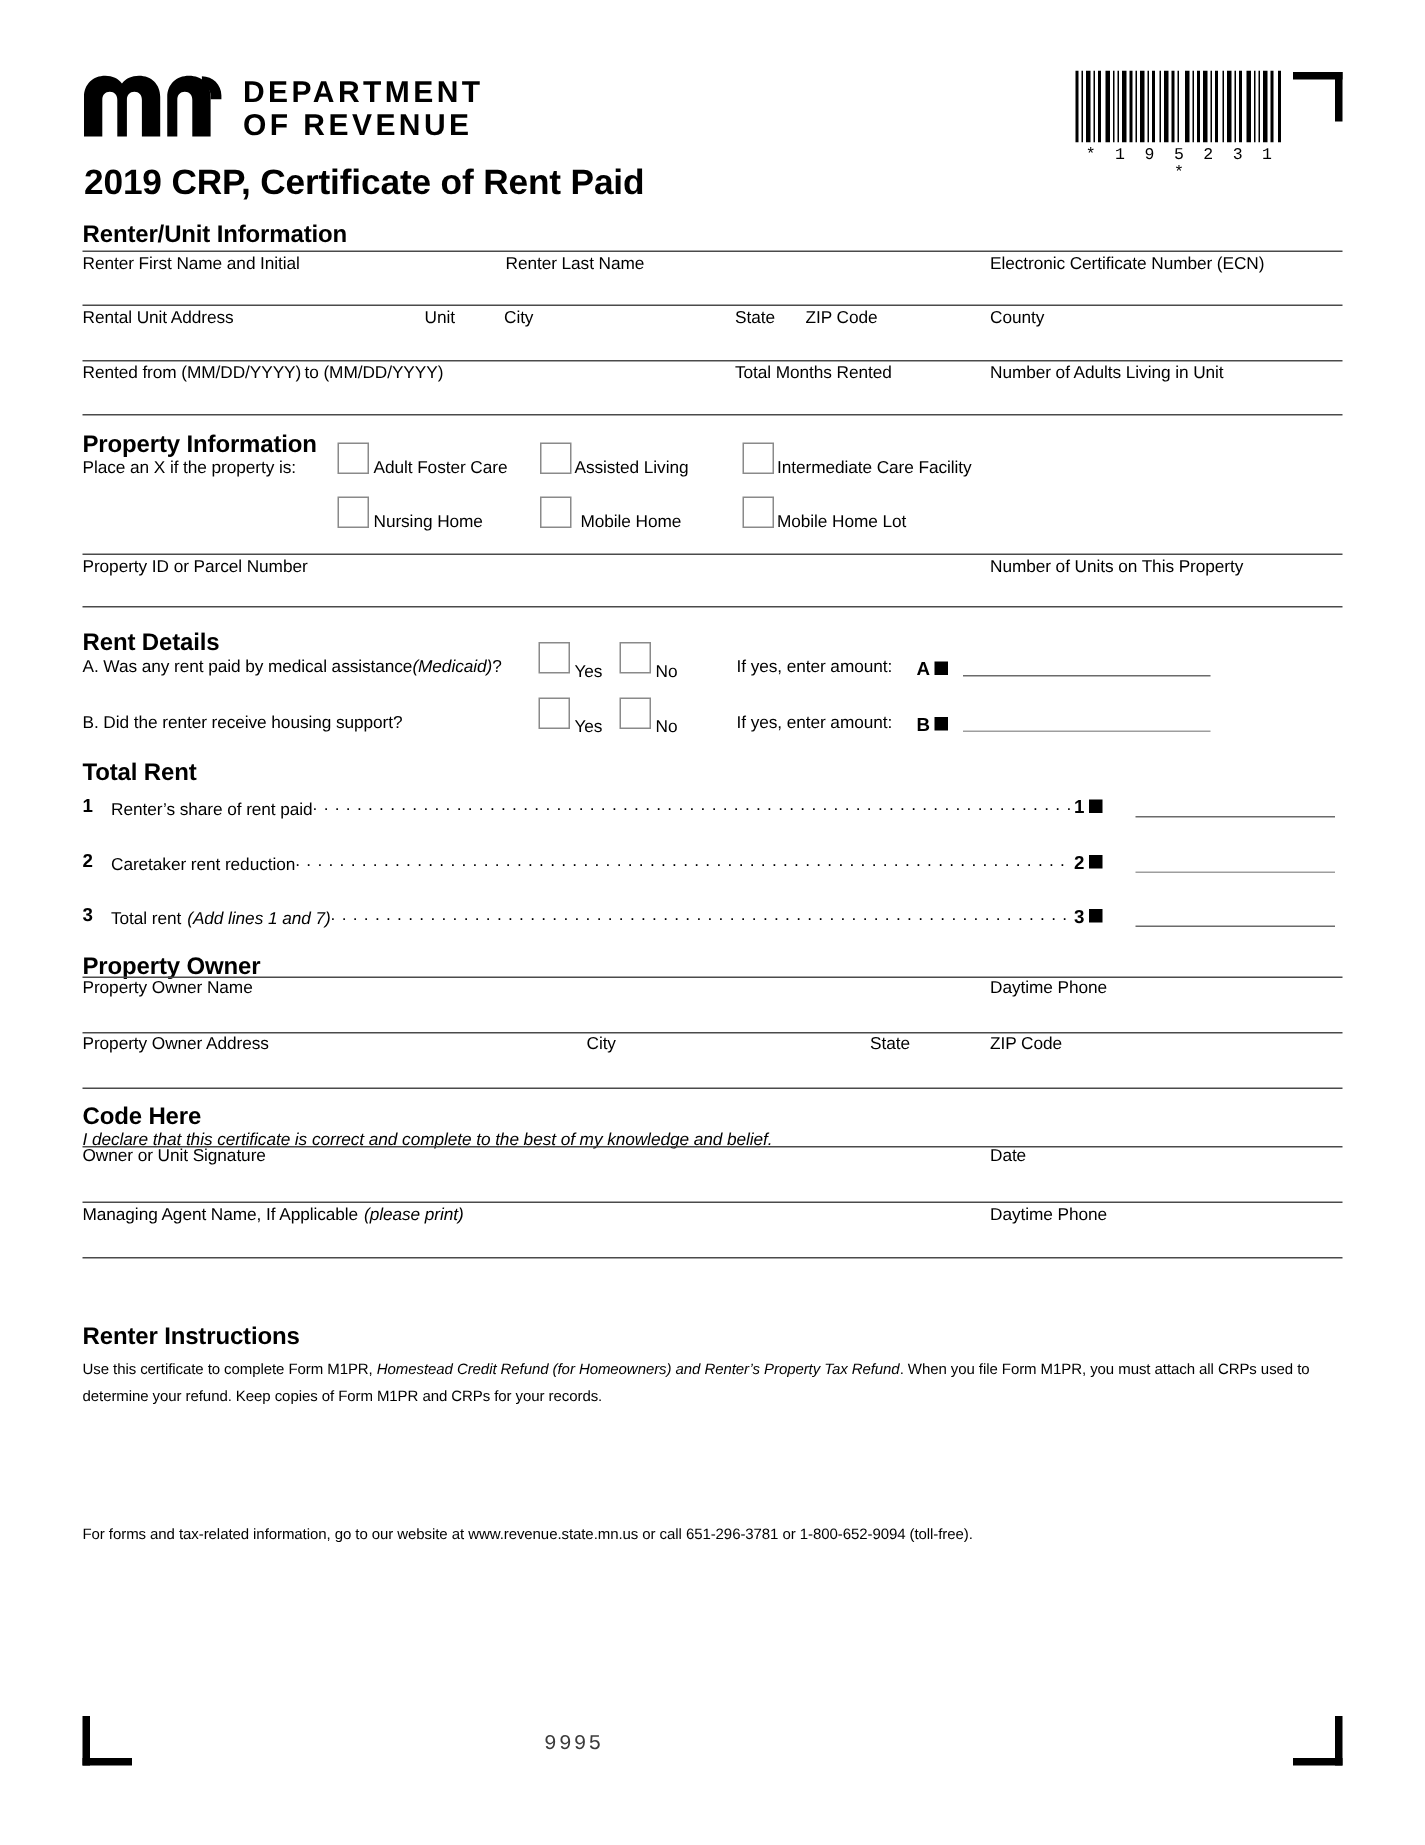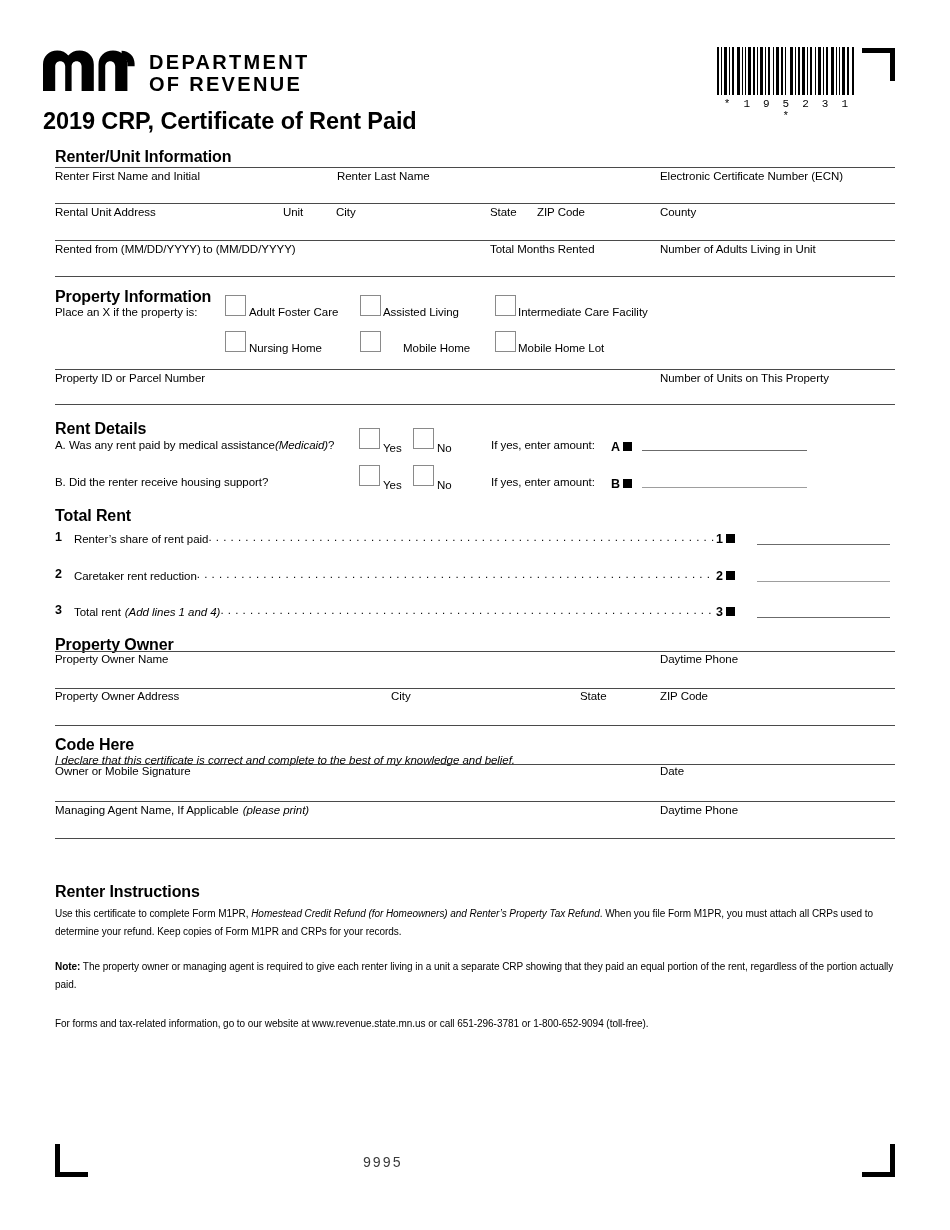--- a/index.html
+++ b/index.html
@@ -41,21 +41,21 @@
   .regmark.br {
     top: 1144px; left: 862px;
     border-bottom: 5px solid #000;
     border-right: 5px solid #000;
   }
 
   
   .header {
     position: absolute;
     top: 48px;
-    left: 43px;
+    left: 56px;
     width: 840px;
     height: 95px;
   }
   .logo-block {
     position: absolute;
     top: 2px;
     left: 0;
     display: flex;
     align-items: flex-start;
   }
@@ -293,21 +293,21 @@
   <div class="cbox" style="top:295px; left:360px;"></div>
   <div class="abs lbl" style="top:306px; left:383px;">Assisted Living</div>
 
   <div class="cbox" style="top:295px; left:495px;"></div>
   <div class="abs lbl" style="top:306px; left:518px;">Intermediate Care Facility</div>
 
   <div class="cbox" style="top:331px; left:225px;"></div>
   <div class="abs lbl" style="top:342px; left:249px;">Nursing Home</div>
 
   <div class="cbox" style="top:331px; left:360px;"></div>
-  <div class="abs lbl" style="top:342px; left:403px;">Mobile Home</div>
+  <div class="abs lbl" style="top:342px; left:387px;">Mobile Home</div>
 
   <div class="cbox" style="top:331px; left:495px;"></div>
   <div class="abs lbl" style="top:342px; left:518px;">Mobile Home Lot</div>
 
   <div class="rule dark" style="top:369px;"></div>
   <div class="abs lbl" style="top:372px; left:55px;">Property ID or Parcel Number</div>
   <div class="abs lbl" style="top:372px; left:660px;">Number of Units on This Property</div>
 
   <div class="rule dark" style="top:404px;"></div>
 
@@ -341,21 +341,21 @@
   <div class="abs lbl" style="top:531px; left:74px; width:640px; overflow:hidden; white-space:nowrap;"><span>Renter’s share of rent paid</span><span class="dots">. . . . . . . . . . . . . . . . . . . . . . . . . . . . . . . . . . . . . . . . . . . . . . . . . . . . . . . . . . . . . . . . . . . . . . . . . . . . . . . . . . . .</span></div>
   <div class="abs" style="top:529px; left:716px;"><span class="linenum">1</span><span class="sqmark"></span></div>
   <div class="amt-line" style="top:544px; left:757px; width:133px;"></div>
 
   <div class="abs linenum" style="top:567px; left:55px;">2</div>
   <div class="abs lbl" style="top:568px; left:74px; width:640px; overflow:hidden; white-space:nowrap;"><span>Caretaker rent reduction</span><span class="dots"> . . . . . . . . . . . . . . . . . . . . . . . . . . . . . . . . . . . . . . . . . . . . . . . . . . . . . . . . . . . . . . . . . . . . . . . . . . . . . . . . . . . .</span></div>
   <div class="abs" style="top:566px; left:716px;"><span class="linenum">2</span><span class="sqmark"></span></div>
   <div class="amt-line light" style="top:581px; left:757px; width:133px;"></div>
 
   <div class="abs linenum" style="top:603px; left:55px;">3</div>
-  <div class="abs lbl" style="top:604px; left:74px; width:637px; overflow:hidden; white-space:nowrap;"><span>Total rent</span><span class="ital" style="margin-left:4px;">(Add lines 1 and 4)</span><span class="dots"> . . . . . . . . . . . . . . . . . . . . . . . . . . . . . . . . . . . . . . . . . . . . . . . . . . . . . . . . . . . . . . . . . . . . . . . . . . . . . . . . . . . .</span></div>
+  <div class="abs lbl" style="top:604px; left:74px; width:637px; overflow:hidden; white-space:nowrap;"><span>Total rent</span><span class="ital" style="margin-left:4px;">(Add lines 1 and 7)</span><span class="dots"> . . . . . . . . . . . . . . . . . . . . . . . . . . . . . . . . . . . . . . . . . . . . . . . . . . . . . . . . . . . . . . . . . . . . . . . . . . . . . . . . . . . .</span></div>
   <div class="abs" style="top:602px; left:716px;"><span class="linenum">3</span><span class="sqmark"></span></div>
   <div class="amt-line" style="top:617px; left:757px; width:133px;"></div>
 
   <div class="abs sec-head" style="top:636px; left:55px;">Property Owner</div>
 
   <div class="rule dark" style="top:651px;"></div>
   <div class="abs lbl" style="top:653px; left:55px;">Property Owner Name</div>
   <div class="abs lbl" style="top:653px; left:660px;">Daytime Phone</div>
 
   <div class="rule dark" style="top:688px;"></div>
@@ -363,32 +363,31 @@
   <div class="abs lbl" style="top:690px; left:391px;">City</div>
   <div class="abs lbl" style="top:690px; left:580px;">State</div>
   <div class="abs lbl" style="top:690px; left:660px;">ZIP Code</div>
 
   <div class="rule dark" style="top:725px;"></div>
 
   <div class="abs sec-head" style="top:736px; left:55px;">Code Here</div>
   <div class="abs lbl ital" style="top:754px; left:55px;">I declare that this certificate is correct and complete to the best of my knowledge and belief.</div>
 
   <div class="rule dark" style="top:764px;"></div>
-  <div class="abs lbl" style="top:765px; left:55px;">Owner or Mobile Signature</div>
+  <div class="abs lbl" style="top:765px; left:55px;">Owner or Unit Signature</div>
   <div class="abs lbl" style="top:765px; left:660px;">Date</div>
 
   <div class="rule dark" style="top:801px;"></div>
   <div class="abs lbl" style="top:804px; left:55px;"><span>Managing Agent Name, If Applicable</span><span class="ital" style="margin-left:4px;">(please print)</span></div>
   <div class="abs lbl" style="top:804px; left:660px;">Daytime Phone</div>
 
   <div class="rule dark" style="top:838px;"></div>
 
   <div class="abs sec-head" style="top:883px; left:55px;">Renter Instructions</div>
 
   <div class="abs body-text" style="top:905px; left:55px; width:840px;"><span>Use this certificate to complete Form M1PR, </span><span class="ital">Homestead Credit Refund (for Homeowners) and Renter’s Property Tax Refund</span><span>. When you file Form M1PR, you must attach all CRPs used to determine your refund. Keep copies of Form M1PR and CRPs for your records.</span></div>
 
-  <div class="abs body-text" style="top:958px; left:55px; width:840px;"><span class="bold">Note:</span><span> The property owner or managing agent is required to give each renter living in a unit a separate CRP showing that they paid an equal portion of the rent, regardless of the portion actually paid.</span></div>
 
   <div class="abs body-text" style="top:1015px; left:55px; width:840px;">For forms and tax-related information, go to our website at www.revenue.state.mn.us or call 651-296-3781 or 1-800-652-9094 (toll-free).</div>
 
   <div class="footer-num">9995</div>
 
 </div>
 
 </body></html>

